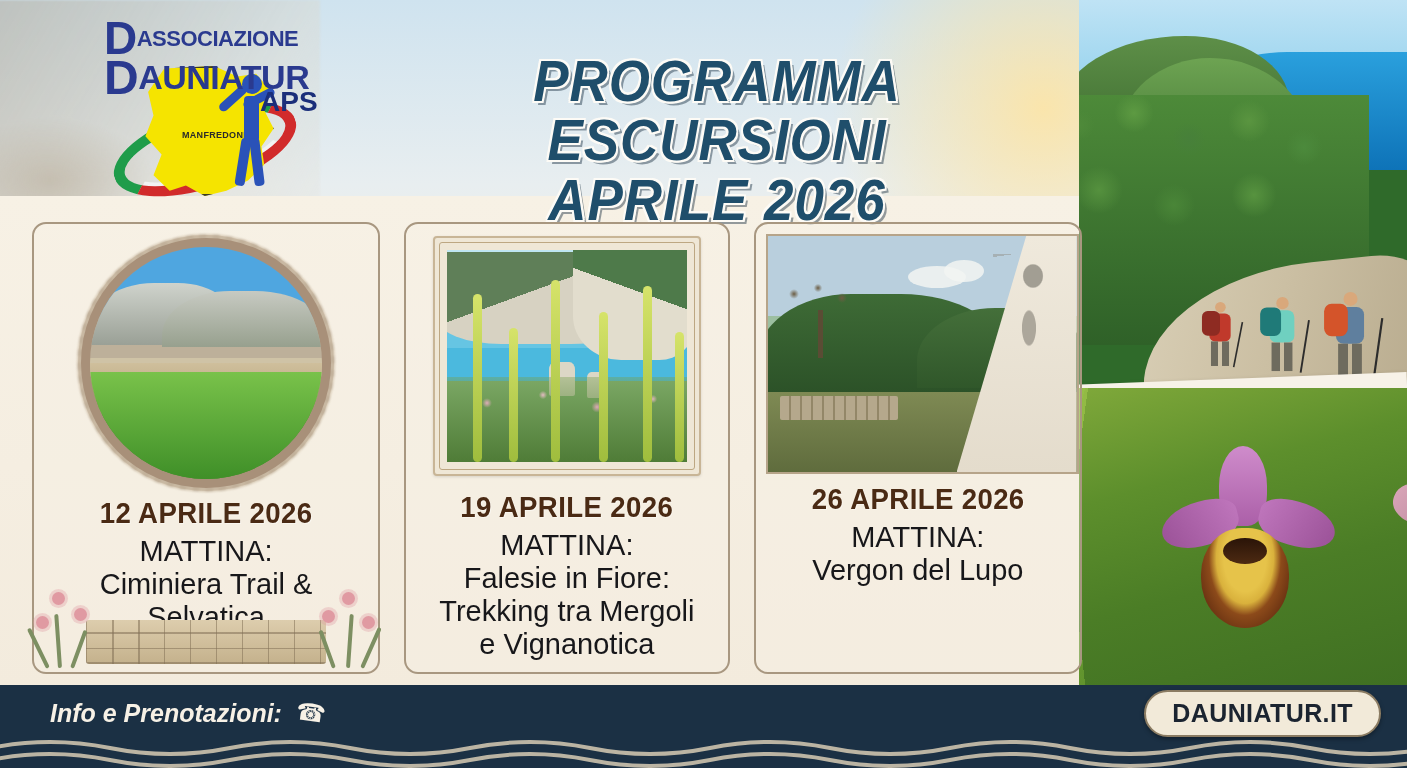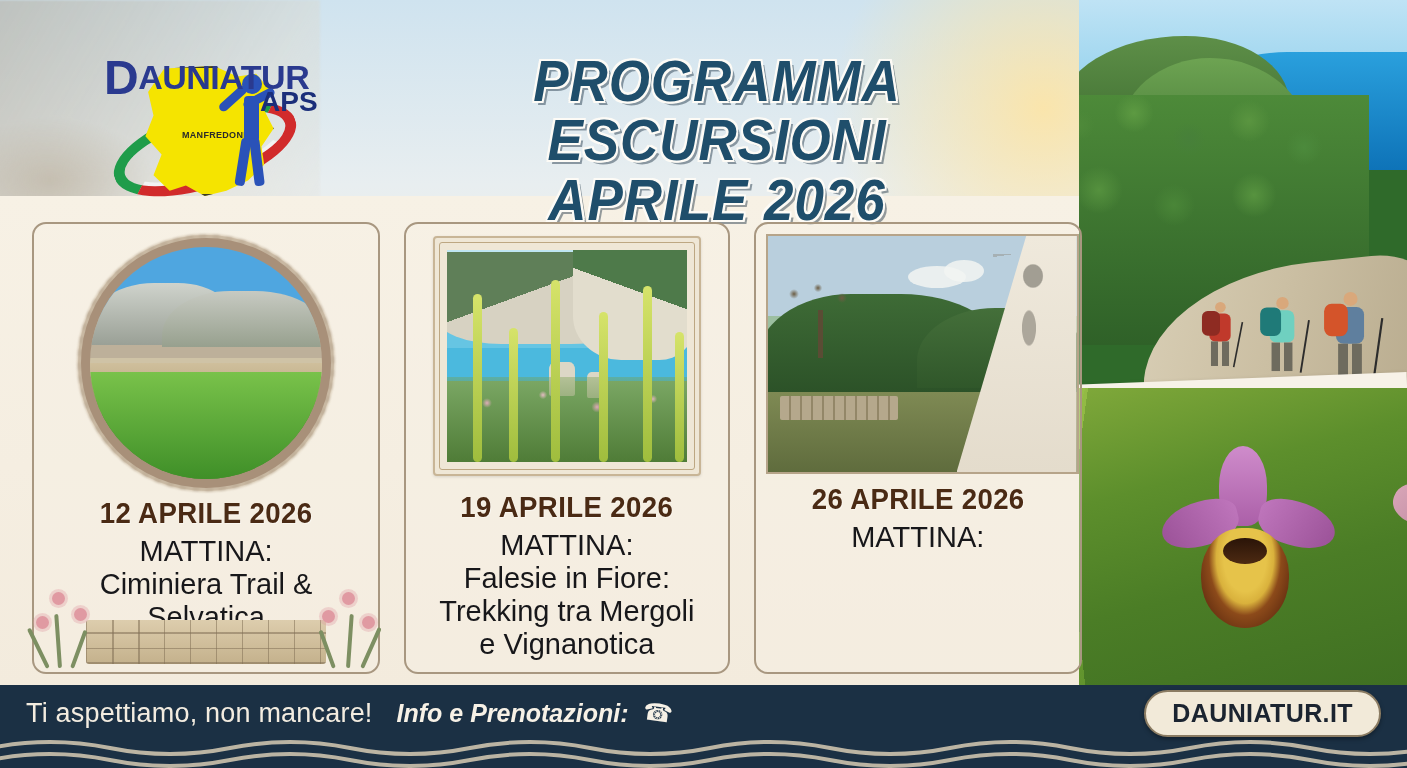--- a/index.html
+++ b/index.html
@@ -329,20 +329,23 @@
     <div class="logo-map"></div>
     <div class="logo-map-label">MANFREDONI</div>
     <div class="logo-person">
       <div class="lp-arm l"></div>
         <div class="lp-arm r"></div>
       <div class="lp-head"></div>
         <div class="lp-body"></div>
       <div class="lp-leg l"></div>
         <div class="lp-leg r"></div>
     </div>
+    <div class="logo-word lw1">
+      <span class="big">D</span><span>ASSOCIAZIONE</span>
+    </div>
     <div class="lw2">
       <span class="bigD">D</span><span>AUNIATUR</span>
     </div>
     <div class="lw-aps">APS</div>
   </div>
 
   <div class="title">
     <div>PROGRAMMA ESCURSIONI</div>
     <div>APRILE 2026</div>
   </div>
@@ -419,28 +422,28 @@
           <div class="c3-hill2"></div>
         <div class="c3-tree"></div>
           <div class="c3-ground"></div>
         <div class="c3-wall"></div>
         <div class="c3-diag"></div>
         <div class="c3-sketch"></div>
       </div>
       <div class="card-text c3-text">
         <div class="date">26 APRILE 2026</div>
         <div class="mattina">MATTINA:</div>
+        <div class="desc">Vergon del Lupo</div>
       </div>
     </div>
 
   </div>
 
   <div class="footer">
     <div class="footer-row">
-      <span class="ft-welcome">Ti aspettiamo, non mancare!</span>
       <span class="ft-info">Info e Prenotazioni:</span>
       <span class="ft-phone-icon">☎</span>
       <span class="ft-site">DAUNIATUR.IT</span>
     </div>
     <div class="waves">
       <svg viewBox="0 0 1460 30" preserveAspectRatio="none" style="width:1460px;height:30px;">
         <path d="M-10 10 Q 50 -2 110 10 T 230 10 T 350 10 T 470 10 T 590 10 T 710 10 T 830 10 T 950 10 T 1070 10 T 1190 10 T 1310 10 T 1430 10" fill="none" stroke="#cdc3ae" stroke-width="4"></path>
         <path d="M-10 22 Q 50 10 110 22 T 230 22 T 350 22 T 470 22 T 590 22 T 710 22 T 830 22 T 950 22 T 1070 22 T 1190 22 T 1310 22 T 1430 22" fill="none" stroke="#cdc3ae" stroke-width="4"></path>
       </svg>
     </div>

